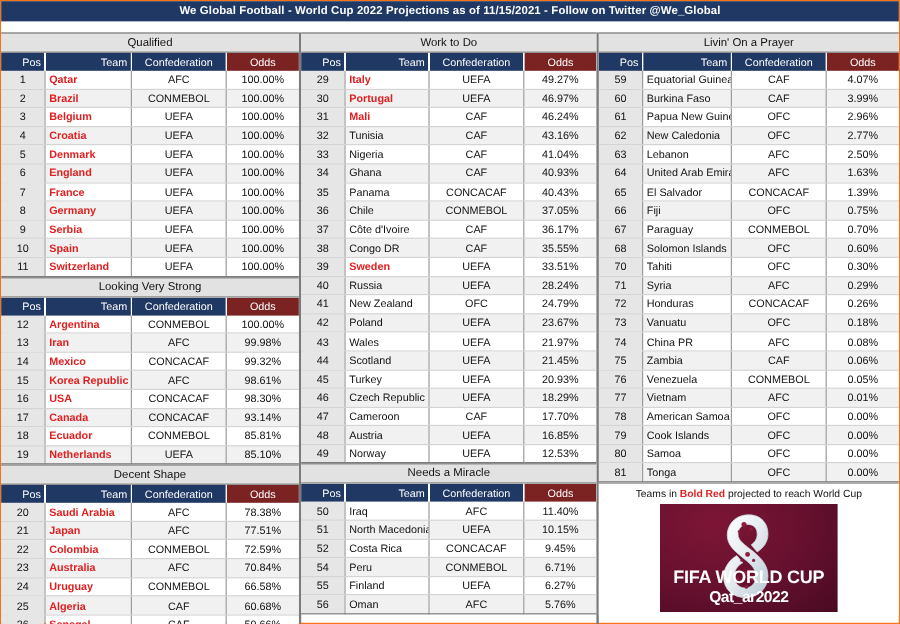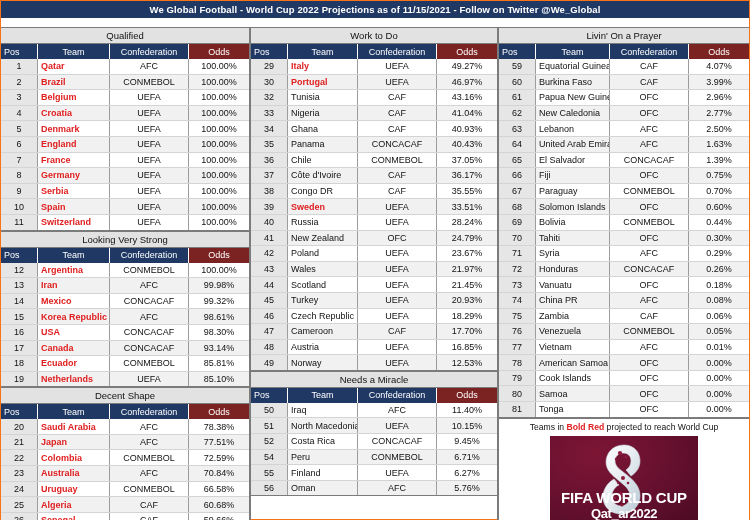--- a/index.html
+++ b/index.html
@@ -54,22 +54,22 @@
     white-space:nowrap;
   }
   table.tbl thead th{
     background:#1f3864;
     color:#ffffff;
     font-weight:normal;
     text-align:left;
     border-right:1px solid #ffffff;
     height:15px;
   }
-  table.tbl thead th.c-pos{text-align:left;width:30px;}
-  table.tbl thead th.c-team{text-align:center;}
+  table.tbl thead th.c-pos{text-align:right;width:30px;}
+  table.tbl thead th.c-team{text-align:right;}
   table.tbl thead th.c-conf{text-align:center;width:72px;}
   table.tbl thead th.c-odds{
     text-align:center;width:54px;background:#7b2222;border-right:none;
   }
 
   table.tbl tbody td{
     background:#ffffff;
     border-bottom:1px solid #d4d4d4;
   }
   table.tbl tbody tr:nth-child(even) td{background:#f1f1f1;}
@@ -335,20 +335,26 @@
               <td class="c-conf">UEFA</td>
               <td class="c-odds">49.27%</td>
             </tr>
             <tr>
               <td class="c-pos">30</td>
               <td class="c-team hl">Portugal</td>
               <td class="c-conf">UEFA</td>
               <td class="c-odds">46.97%</td>
             </tr>
             <tr>
+              <td class="c-pos">31</td>
+              <td class="c-team hl">Mali</td>
+              <td class="c-conf">CAF</td>
+              <td class="c-odds">46.24%</td>
+            </tr>
+            <tr>
               <td class="c-pos">32</td>
               <td class="c-team">Tunisia</td>
               <td class="c-conf">CAF</td>
               <td class="c-odds">43.16%</td>
             </tr>
             <tr>
               <td class="c-pos">33</td>
               <td class="c-team">Nigeria</td>
               <td class="c-conf">CAF</td>
               <td class="c-odds">41.04%</td>
@@ -566,26 +572,20 @@
               <td class="c-pos">67</td>
               <td class="c-team">Paraguay</td>
               <td class="c-conf">CONMEBOL</td>
               <td class="c-odds">0.70%</td>
             </tr>
             <tr>
               <td class="c-pos">68</td>
               <td class="c-team">Solomon Islands</td>
               <td class="c-conf">OFC</td>
               <td class="c-odds">0.60%</td>
-            </tr>
-            <tr>
-              <td class="c-pos">69</td>
-              <td class="c-team">Bolivia</td>
-              <td class="c-conf">CONMEBOL</td>
-              <td class="c-odds">0.44%</td>
             </tr>
             <tr>
               <td class="c-pos">70</td>
               <td class="c-team">Tahiti</td>
               <td class="c-conf">OFC</td>
               <td class="c-odds">0.30%</td>
             </tr>
             <tr>
               <td class="c-pos">71</td>
               <td class="c-team">Syria</td>

